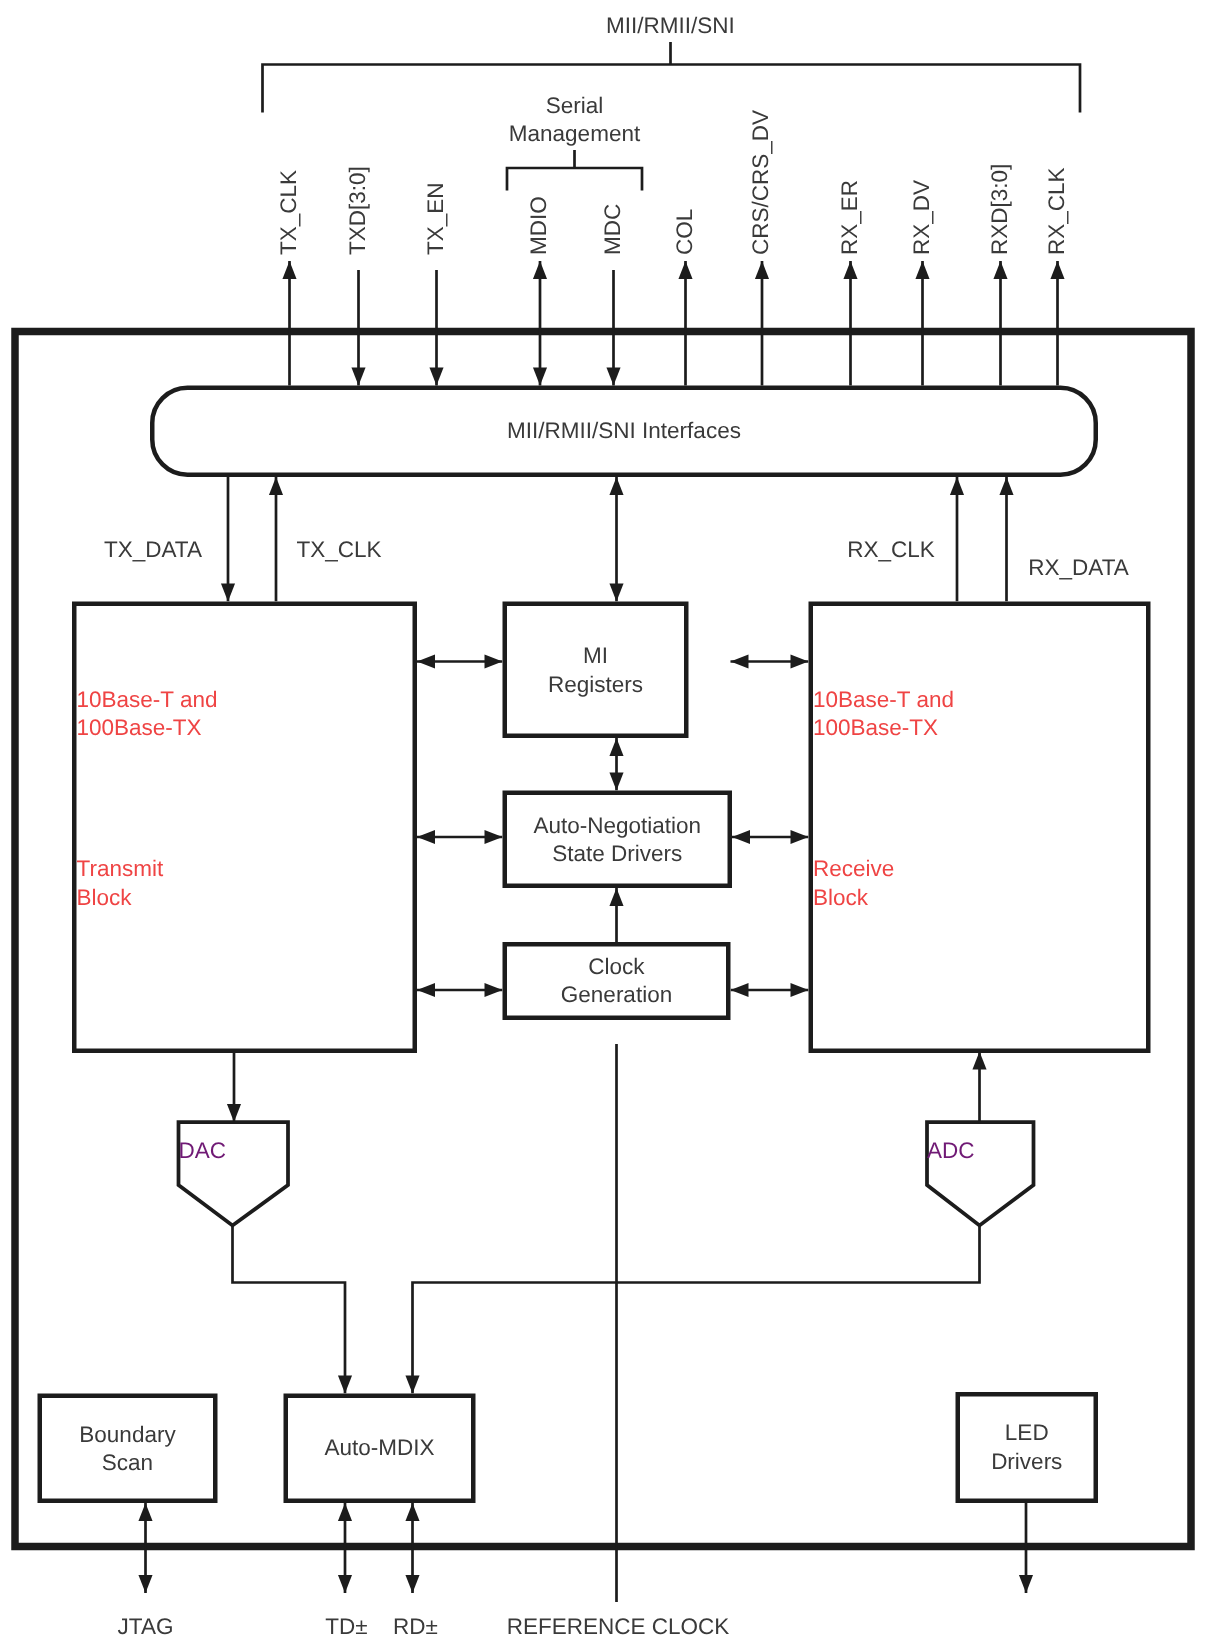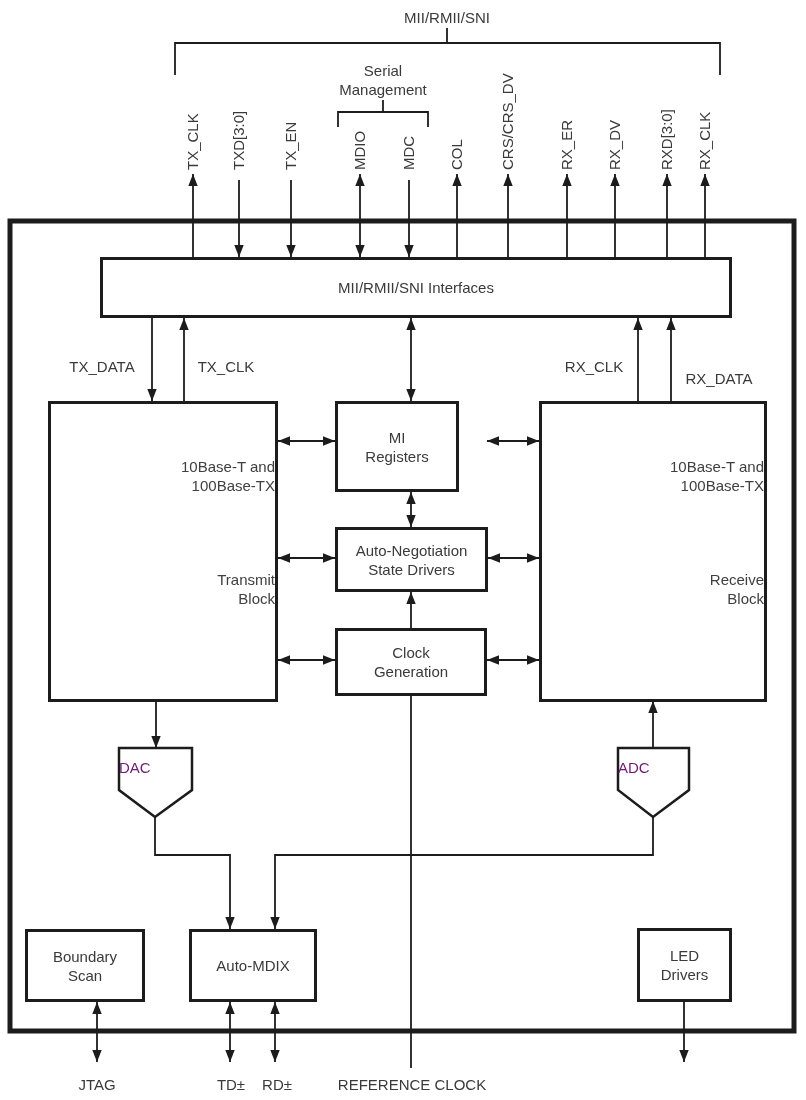--- a/index.html
+++ b/index.html
@@ -24,21 +24,21 @@
     background: #ffffff;
     display: flex;
     align-items: center;
     justify-content: center;
     text-align: center;
     font-size: 15px;
     line-height: 19px;
     color: #3a3a3a;
   }
   .bigbox { position: absolute; box-sizing: border-box; border: 3px solid #1c1c1c; background: #ffffff; }
-  .inner { position: absolute; left: 0; right: 0; text-align: right; font-size: 15px; line-height: 19px; color: #404040; }
+  .inner { position: absolute; left: 0; right: 0; text-align: left; font-size: 15px; line-height: 19px; color: #ef4444; }
   .lbl { position: absolute; font-size: 15px; line-height: 18px; color: #3a3a3a; text-align: center; white-space: nowrap; }
   .ml { white-space: pre-line; }
   .pin-label {
     position: absolute;
     transform: rotate(-90deg);
     transform-origin: 0 0;
     white-space: nowrap;
     font-size: 15px;
     line-height: 17px;
     height: 17px;
@@ -133,21 +133,21 @@
   <div class="pin-label" style="left:282px; top:170px;">TX_EN</div>
   <div class="pin-label" style="left:351px; top:170px;">MDIO</div>
   <div class="pin-label" style="left:400px; top:170px;">MDC</div>
   <div class="pin-label" style="left:448px; top:170px;">COL</div>
   <div class="pin-label" style="left:499px; top:170px;">CRS/CRS_DV</div>
   <div class="pin-label" style="left:558px; top:170px;">RX_ER</div>
   <div class="pin-label" style="left:606px; top:170px;">RX_DV</div>
   <div class="pin-label" style="left:658px; top:170px;">RXD[3:0]</div>
   <div class="pin-label" style="left:696px; top:170px;">RX_CLK</div>
 
-  <div class="box" style="left:100px; top:257px; width:632px; height:61px;">
+  <div class="box" style="left:100px; top:257px; width:632px; height:61px;border-radius:25px;">
     <span>MII/RMII/SNI Interfaces</span>
   </div>
 
   <div class="bigbox" style="left:48px; top:401px; width:230px; height:301px;">
     <div class="inner ml" style="top:53px;">10Base-T and
 100Base-TX</div>
     <div class="inner ml" style="top:166px;">Transmit
 Block</div>
   </div>
 
@@ -157,21 +157,21 @@
     <div class="inner ml" style="top:166px;">Receive
 Block</div>
   </div>
 
   <div class="box ml" style="left:335px; top:401px; width:124px; height:91px;text-align:center;">MI
 Registers</div>
 
   <div class="box ml" style="left:335px; top:527px; width:153px; height:65px;">Auto-Negotiation
 State Drivers</div>
 
-  <div class="box ml" style="left:335px; top:628px; width:152px; height:68px;">Clock
+  <div class="box ml" style="left:335px; top:628px; width:152px; height:52px;">Clock
 Generation</div>
 
   <div class="box ml" style="left:25px; top:929px; width:120px; height:73px;">Boundary
 Scan</div>
 
   <div class="box" style="left:189px; top:929px; width:128px; height:73px;">Auto-MDIX</div>
 
   <div class="box ml" style="left:637px; top:928px; width:95px; height:74px;">LED
 Drivers</div>
 

